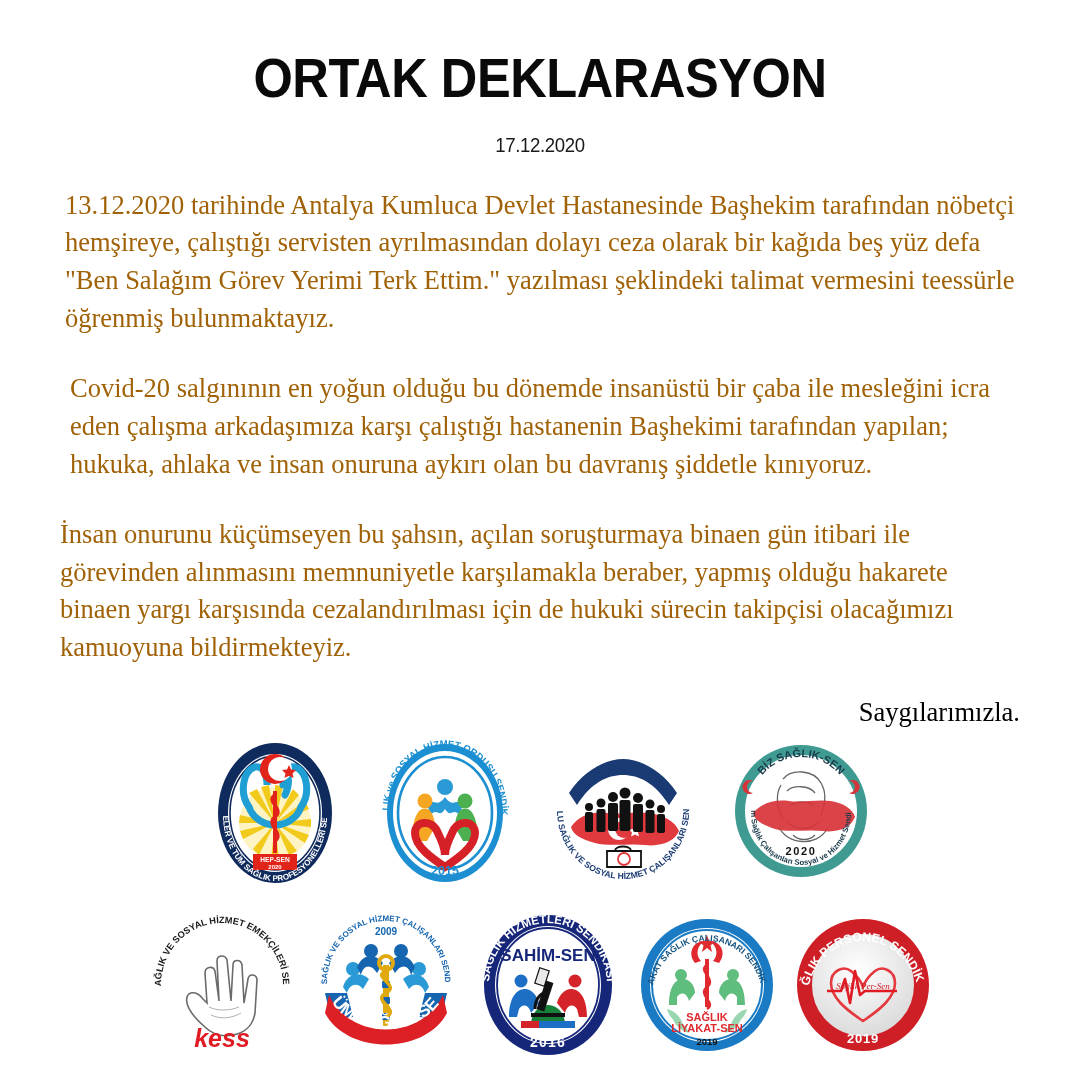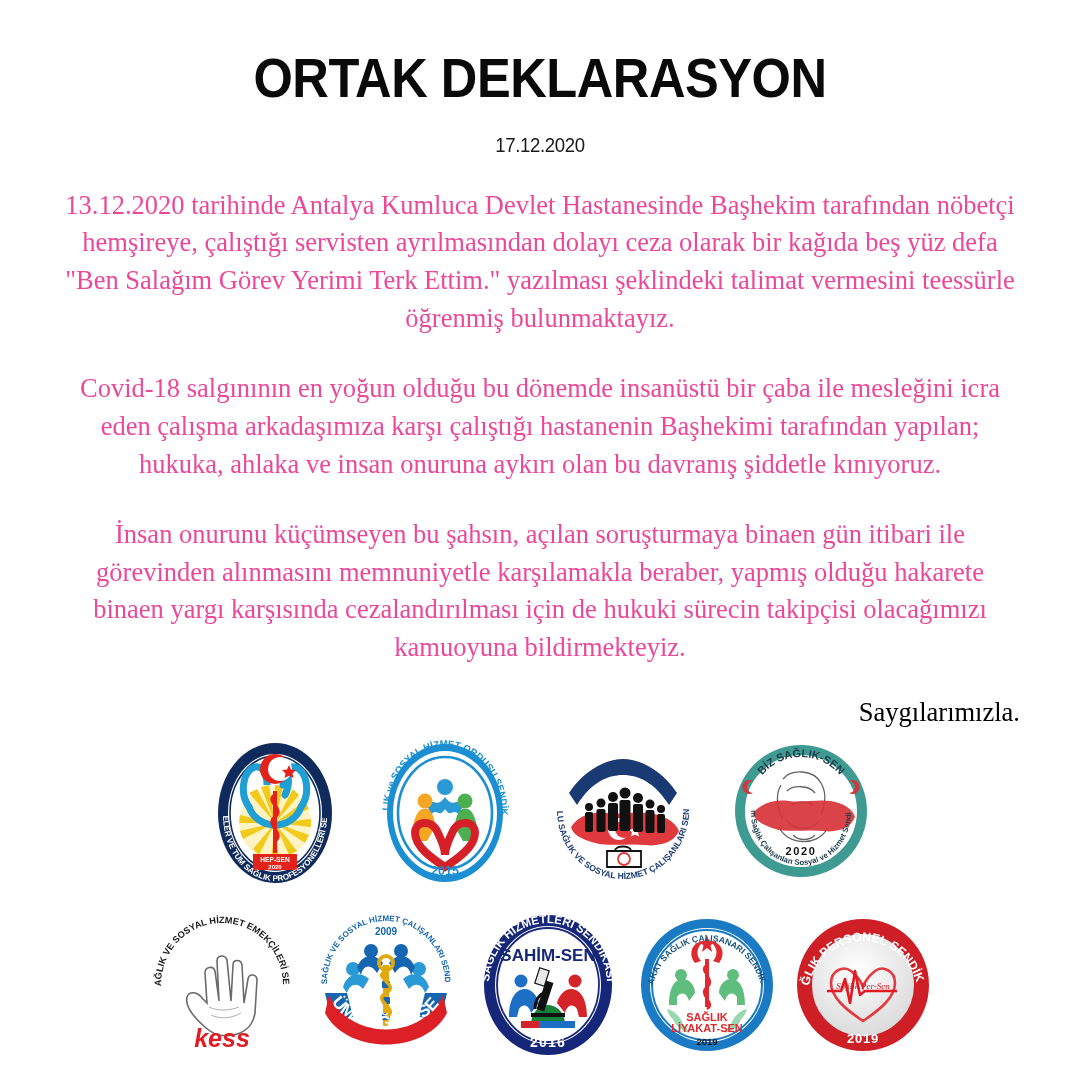--- a/index.html
+++ b/index.html
@@ -34,24 +34,23 @@
     margin:26px 0 0 0;
     color:#1a1a1a;
   }
 
   .body-wrap{
     width:960px;
     margin:0 auto;
     padding-top:30px;
   }
   .para{
-    text-align:center;
     font-size:26.5px;
     line-height:1.42;
-    color:#ec4899;
+    color:#a16207;
     margin:0 16px 27px 0;
     font-family:"Liberation Serif", serif;
   }
   .para.p1{width:950px;margin-left:auto;margin-right:auto;}
   .para.p2{width:940px;margin-left:auto;margin-right:auto;margin-top:33px;}
   .para.p3{width:960px;margin-left:auto;margin-right:auto;margin-top:33px;}
   .signoff{
     text-align:right;
     font-size:26.5px;
     line-height:1.42;
@@ -71,21 +70,21 @@
 </head>
 <body>
 
 <div class="page">
 
   <h1 class="title">ORTAK DEKLARASYON</h1>
   <div class="date">17.12.2020</div>
 
   <div class="body-wrap">
     <p class="para p1">13.12.2020 tarihinde Antalya Kumluca Devlet Hastanesinde Başhekim tarafından nöbetçi hemşireye,  çalıştığı servisten ayrılmasından dolayı ceza olarak bir kağıda beş yüz defa "Ben Salağım Görev Yerimi Terk Ettim." yazılması  şeklindeki talimat vermesini teessürle öğrenmiş bulunmaktayız.</p>
-    <p class="para p2">Covid-18 salgınının en yoğun olduğu bu dönemde insanüstü bir çaba ile mesleğini icra eden çalışma arkadaşımıza karşı çalıştığı hastanenin Başhekimi tarafından yapılan; hukuka, ahlaka ve insan onuruna aykırı olan bu davranış şiddetle kınıyoruz.</p>
+    <p class="para p2">Covid-20 salgınının en yoğun olduğu bu dönemde insanüstü bir çaba ile mesleğini icra eden çalışma arkadaşımıza karşı çalıştığı hastanenin Başhekimi tarafından yapılan; hukuka, ahlaka ve insan onuruna aykırı olan bu davranış şiddetle kınıyoruz.</p>
     <p class="para p3">İnsan onurunu küçümseyen bu şahsın, açılan soruşturmaya binaen gün itibari ile görevinden alınmasını memnuniyetle karşılamakla beraber, yapmış olduğu hakarete binaen yargı karşısında cezalandırılması için de hukuki sürecin takipçisi olacağımızı kamuoyuna bildirmekteyiz.</p>
     <p class="signoff">Saygılarımızla.</p>
   </div>
 
   <div class="logos">
 
     <div class="logo-row row1">
 
       <div class="logo">
         <svg width="132" height="150" viewBox="0 0 132 150">

